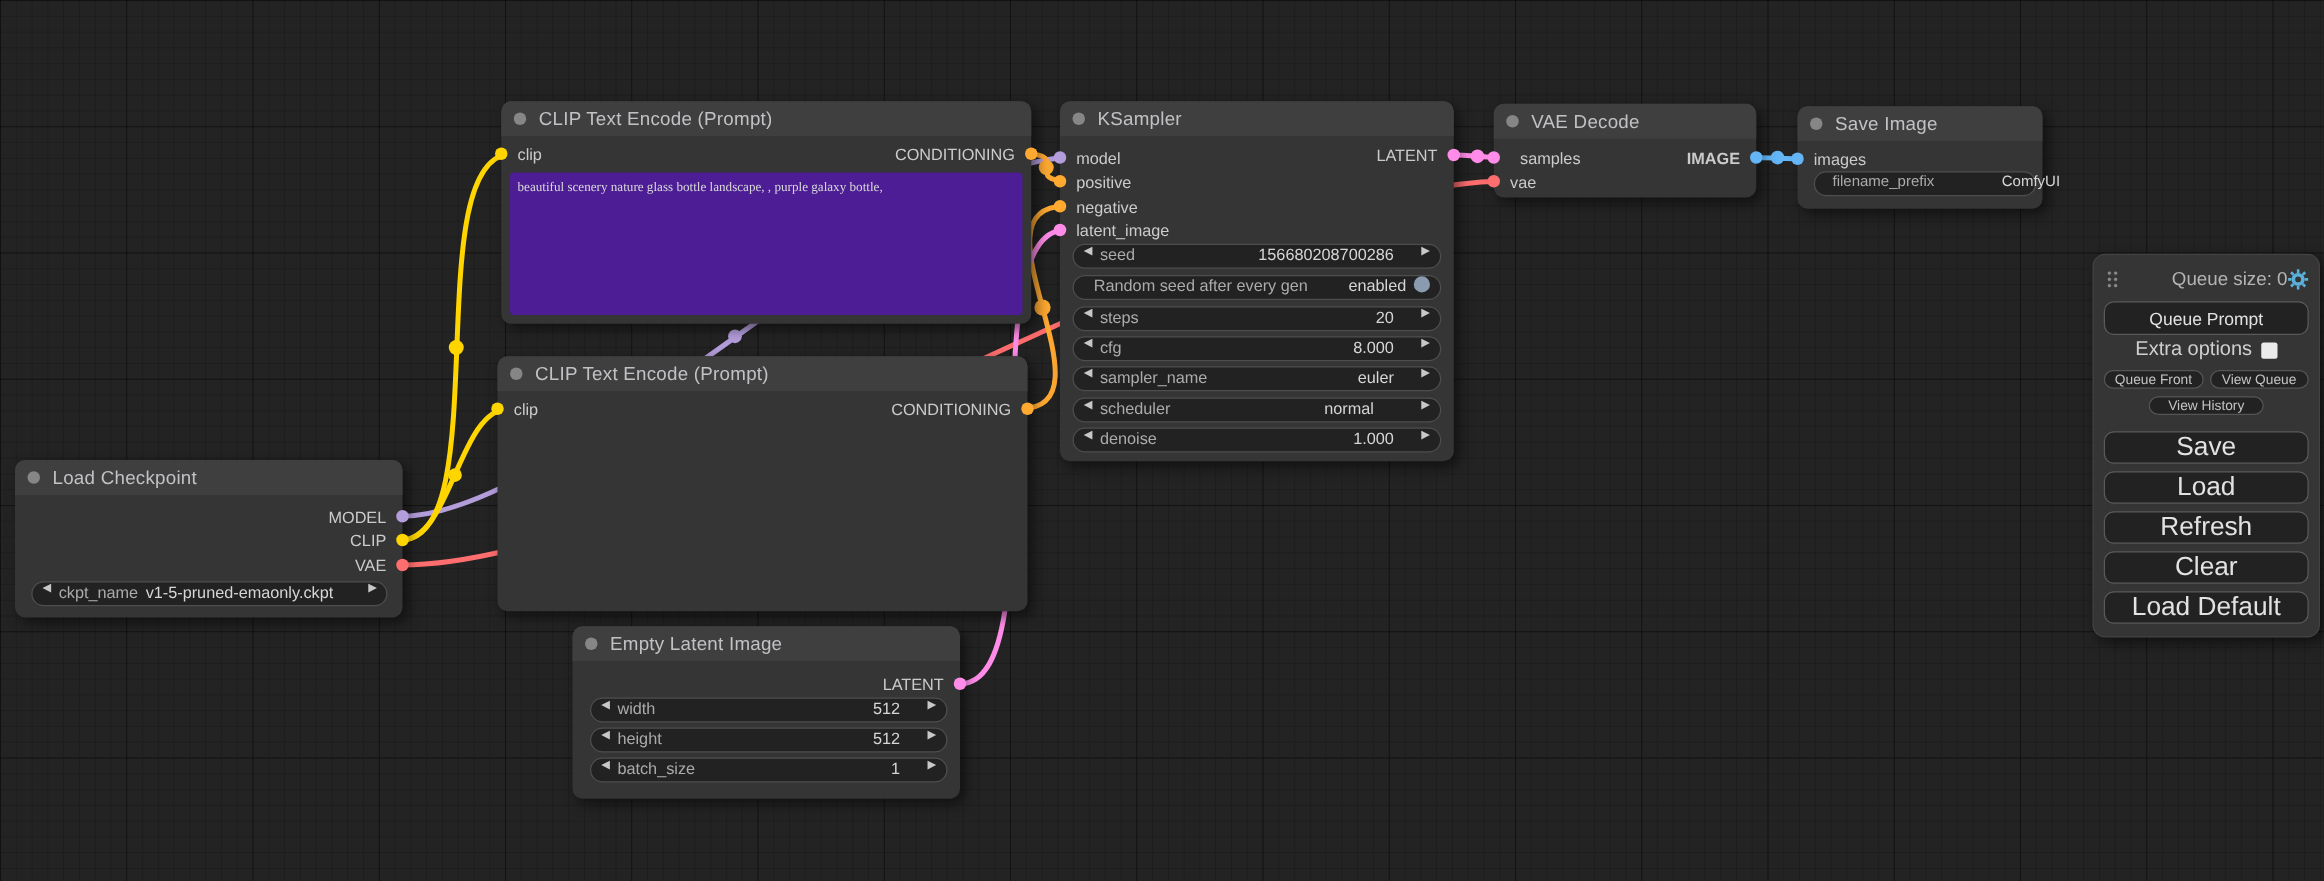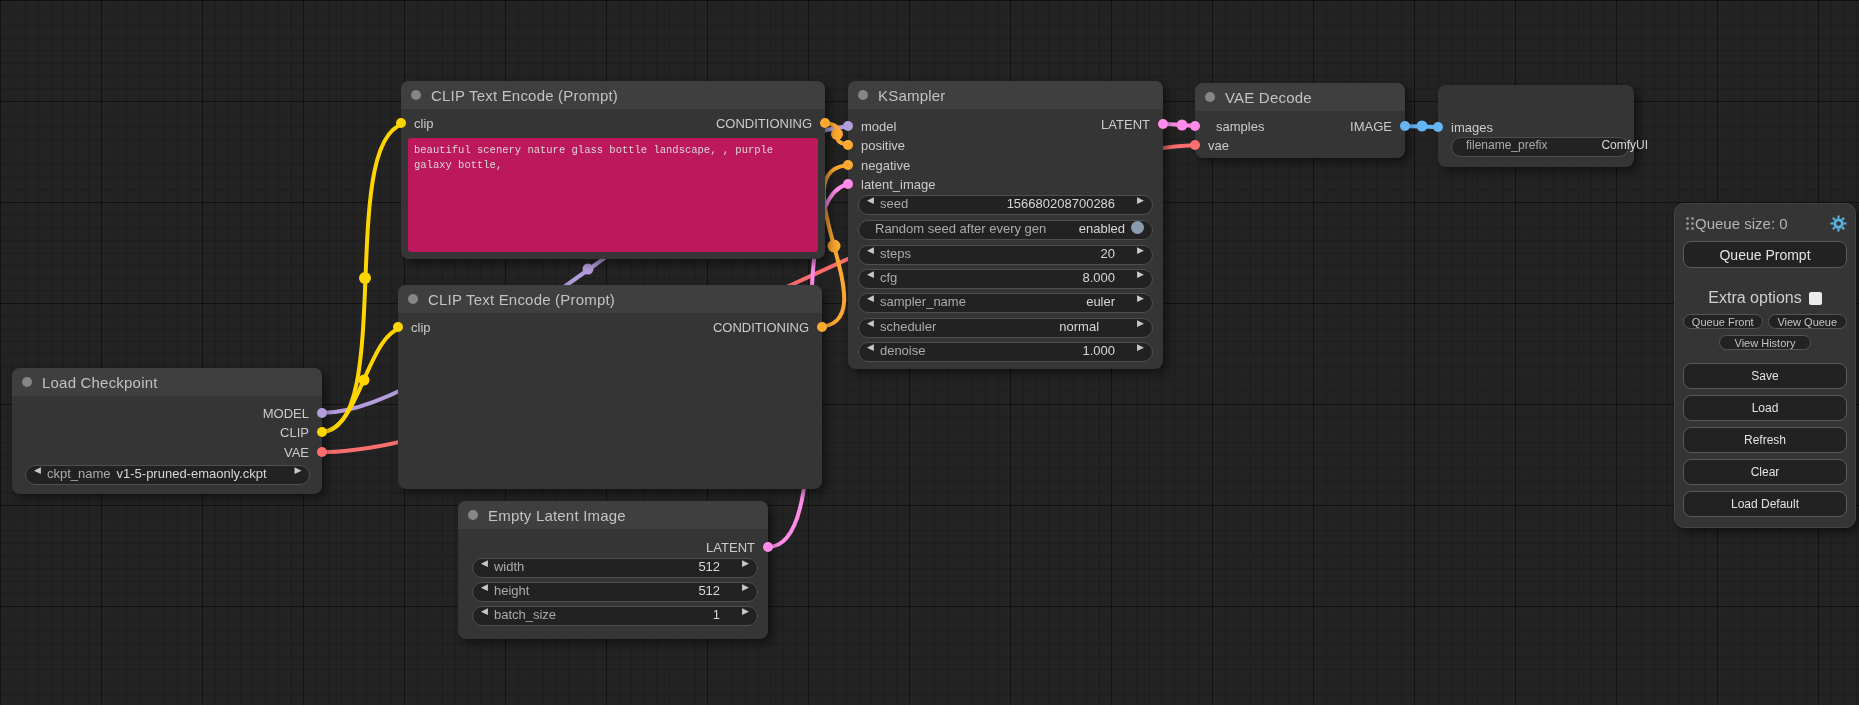--- a/index.html
+++ b/index.html
@@ -34,22 +34,22 @@
   }
   .tdot { width:10px; height:10px; border-radius:50%; background:#868686; flex:0 0 auto; }
 
   .prow { position:absolute; height:18px; display:flex; align-items:center; gap:8px; font-size:13px; color:#cbcbcb; }
   .prow.in  { left:-5px; }
   .prow.out { right:-5px; flex-direction:row-reverse; }
   .pdot { width:10px; height:10px; border-radius:50%; flex:0 0 auto; }
 
   .tarea {
     position:absolute; left:7px; right:7px; bottom:7px; top:57px;
-    background:#be185d; border-radius:3px;
-    font-family:Liberation Mono, monospace; font-size:10.5px; line-height:1.45;
+    background:#4c1d95; border-radius:3px;
+    font-family:Liberation Serif, serif; font-size:10.5px; line-height:1.45;
     color:#d8d8d8; padding:5px 6px; white-space:pre-wrap; word-break:break-word;
     overflow:hidden;
   }
 
   .widget {
     position:absolute; height:20px; background:#222; border:1px solid #4e4e4e;
     border-radius:10px; display:flex; align-items:flex-start;
     padding:0 8px; font-size:13px; gap:6px;
   }
   .warrow { color:#c8c8c8; font-size:9px; line-height:1; flex:0 0 auto; }
@@ -61,29 +61,29 @@
   #queue-panel {
     position:absolute; z-index:3; left:1674px; top:203px; width:182px;
     background:#353535; border:1px solid #434343; border-radius:10px;
     box-shadow:4px 4px 10px rgba(0,0,0,0.5);
     padding:9px 8px 10px 8px; display:flex; flex-direction:column;
   }
   .qhead { display:flex; align-items:center; height:20px; }
   .drag-dots { width:10px; height:15px; margin-left:2px;
     background-image:radial-gradient(circle, #8a8a8a 1.3px, transparent 1.5px);
     background-size:5px 5px; }
-  .qsize { flex:1; text-align:left; color:#b4b4b4; font-size:15px; }
+  .qsize { flex:1; text-align:right; color:#b4b4b4; font-size:15px; }
   .qbtn {
     background:#222; border:1px solid #5a5a5a; border-radius:8px;
-    color:#e2e2e2; font-size:12px; height:26px; width:100%;
+    color:#e2e2e2; font-size:21px; height:26px; width:100%;
     display:flex; align-items:center; justify-content:center; cursor:pointer;
     font-family:"Liberation Sans", sans-serif;
   }
   .qbtn.big { font-size:14px; height:27px; margin-top:8px; }
-  .extra-row { margin-top:21px; display:flex; align-items:center; justify-content:center; gap:7px;
+  .extra-row { margin-top:3px; display:flex; align-items:center; justify-content:center; gap:7px;
     color:#cfcfcf; font-size:16px; }
   .checkbox { width:13px; height:13px; background:#ebebeb; border-radius:2px; }
   .small-row { margin-top:7px; display:flex; gap:5px; }
   .sbtn { flex:1; background:#222; border:1px solid #555; border-radius:8px; color:#c4c4c4;
     font-size:11px; height:15px; display:flex; align-items:center; justify-content:center; cursor:pointer; }
   .sbtn.history { flex:0 0 auto; width:92px; margin:6px auto 0 auto; }
   .qgroup { margin-top:13px; display:flex; flex-direction:column; gap:6px; }
 </style>
 </head>
 <body>
@@ -251,27 +251,31 @@
       <span>VAE Decode</span>
     </div>
     <div class="prow in" style="top:34px;gap:16px;">
       <span class="pdot" style="background-color: rgb(255, 140, 233);"></span>
       <span>samples</span>
     </div>
     <div class="prow in" style="top:53px;">
       <span class="pdot" style="background-color: rgb(255, 110, 110);"></span>
       <span>vae</span>
     </div>
-    <div class="prow out" style="top:34px;">
+    <div class="prow out" style="top:34px;font-weight:bold;">
       <span class="pdot" style="background-color: rgb(100, 181, 246);"></span>
       <span>IMAGE</span>
     </div>
   </div>
 
   <div class="node" style="left:1438px; top:85px; width:196px; height:82px;">
+    <div class="ntitle">
+      <span class="tdot"></span>
+      <span>Save Image</span>
+    </div>
     <div class="prow in" style="top:33px;">
       <span class="pdot" style="background-color: rgb(100, 181, 246);"></span>
       <span>images</span>
     </div>
     <div class="widget" style="left:13px; right:5px; top:52px; font-size:12px;">
       <span class="wlabel" style="margin-left:6px;">filename_prefix</span>
       <span class="wvalue" style="margin-right:6px;margin-left:48px;">ComfyUI</span>
     </div>
   </div>
 

